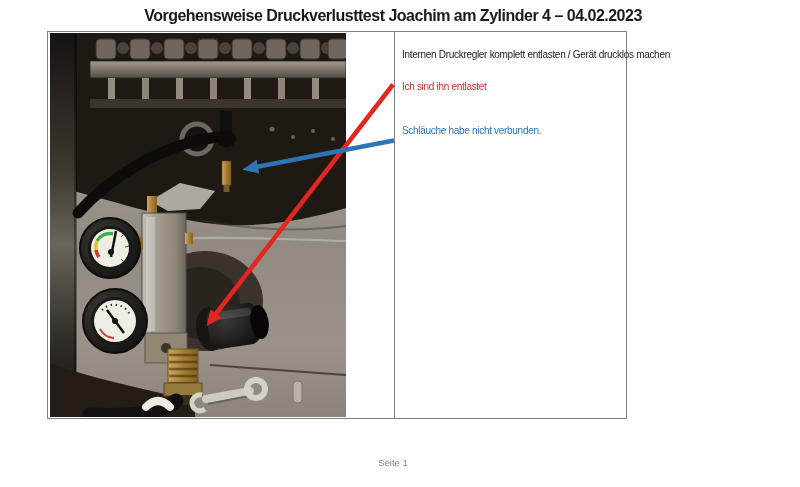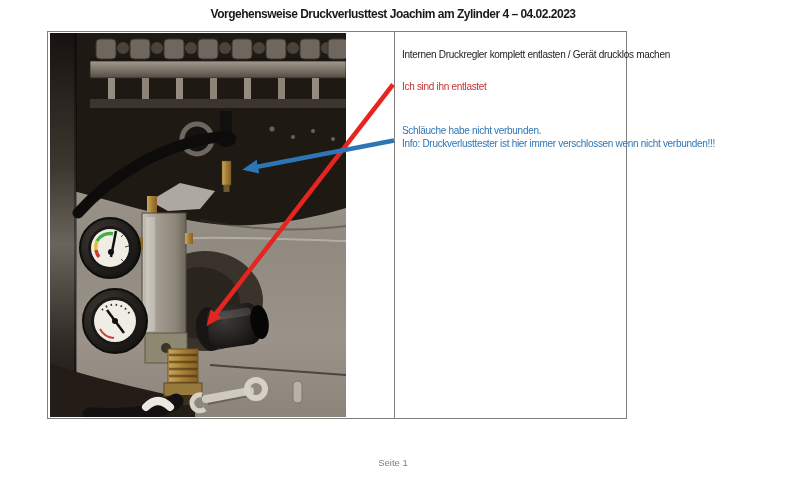--- a/index.html
+++ b/index.html
@@ -2,21 +2,21 @@
 <html><head>
 <meta charset="utf-8">
 <style>
   html,body{margin:0;padding:0;background:#ffffff;}
   .page{
     position:relative;width:800px;height:487px;background:#ffffff;
     font-family:"Liberation Sans",sans-serif;overflow:hidden;
   }
   .doc-title{
     position:absolute;left:47px;top:7px;width:692px;text-align:center;
-    font-size:12px;font-weight:bold;color:#1a1a1a;letter-spacing:-0.5px;white-space:nowrap;
+    font-size:16px;font-weight:bold;color:#1a1a1a;letter-spacing:-0.5px;white-space:nowrap;
   }
   .content-box{
     position:absolute;left:47px;top:31px;width:580px;height:388px;
     border:1px solid #7f7f7f;box-sizing:border-box;display:flex;background:#fff;
   }
   .photo-cell{
     width:347px;min-width:347px;border-right:1px solid #7f7f7f;box-sizing:border-box;
     position:relative;background:#fff;
   }
   .photo{position:absolute;left:2px;top:1px;width:296px;height:384px;}
@@ -197,21 +197,20 @@
           <circle cx="65" cy="288" r="3" fill="#111"></circle>
         </g>
       </svg>
     </div>
 
     <div class="text-cell">
       <p>Internen Druckregler komplett entlasten / Gerät drucklos machen</p>
       <p class="p-red">Ich sind ihn entlastet</p>
       <p class="p-blue">
         <span>Schläuche habe nicht verbunden.</span><br>
-        <span>Info: Druckverlusttester ist hier immer verschlossen wenn nicht verbunden!!!</span>
       </p>
     </div>
   </div>
 
   <svg class="arrow-overlay" viewBox="0 0 800 487">
     <defs>
       <marker id="ah-red" markerUnits="userSpaceOnUse" markerWidth="16" markerHeight="14" refX="2" refY="7" orient="auto">
         <path d="M0,0 L16,7 L0,14 Z" fill="#e52520"></path>
       </marker>
       <marker id="ah-blue" markerUnits="userSpaceOnUse" markerWidth="16" markerHeight="14" refX="2" refY="7" orient="auto">

